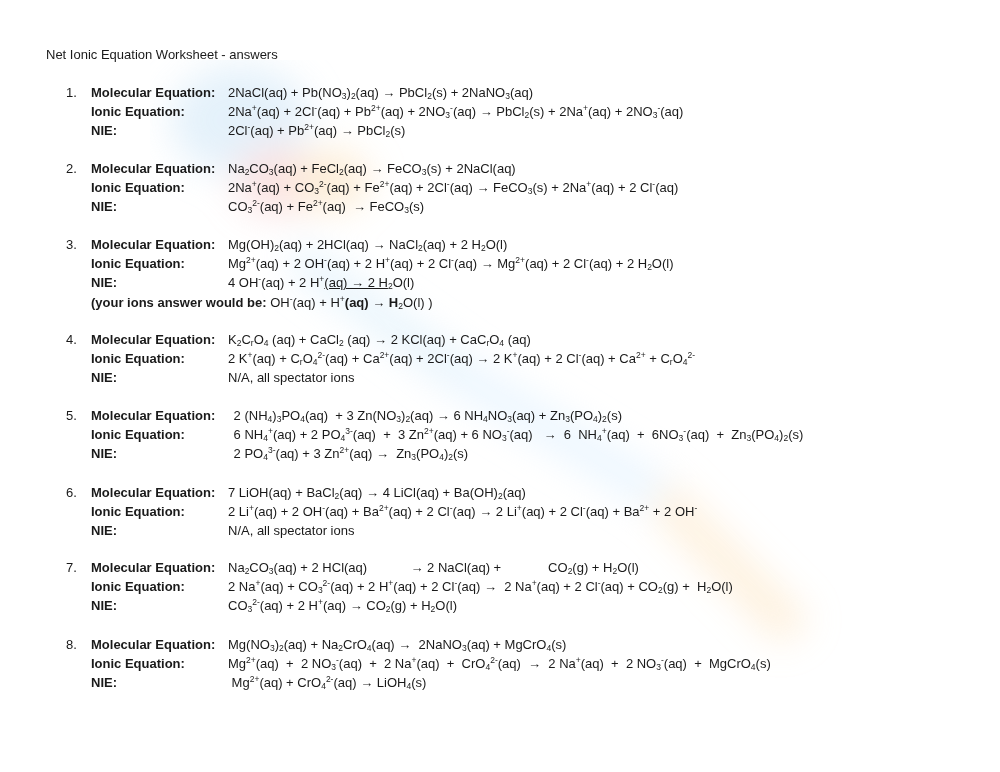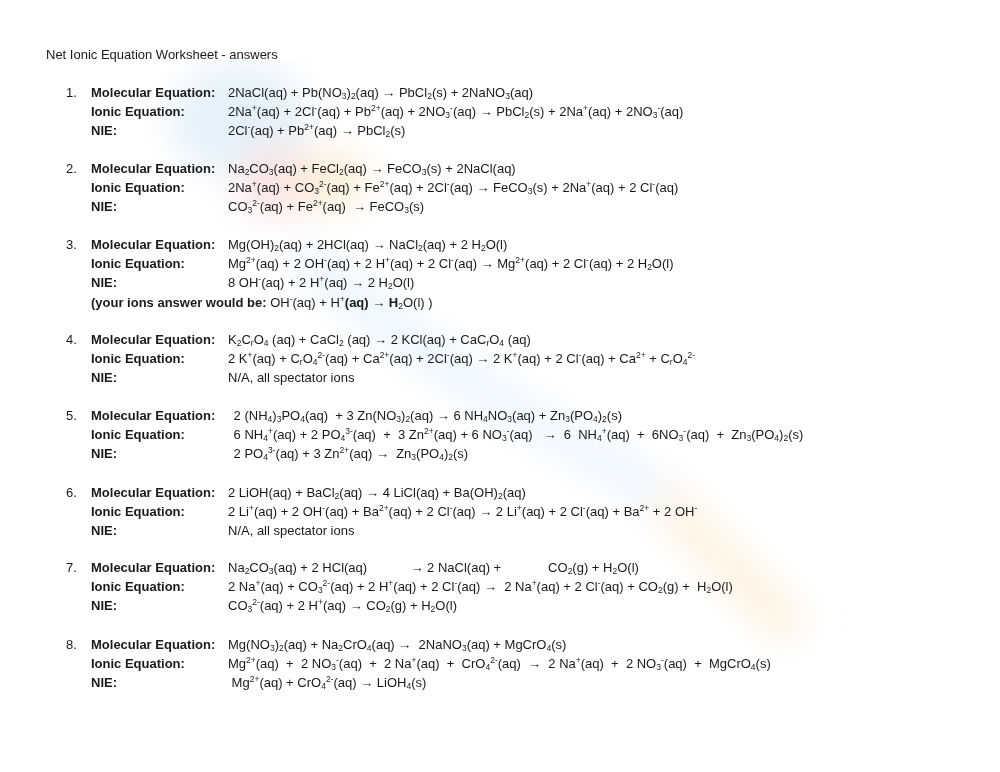--- a/index.html
+++ b/index.html
@@ -75,21 +75,21 @@
         <span class="num">3.</span>
         <span class="label">Molecular Equation:</span>
         <span class="eq"><span style="white-space: pre;">Mg(OH)</span><sub style="white-space: pre;">2</sub><span style="white-space: pre;">(aq) + 2HCl(aq) → NaCl</span><sub style="white-space: pre;">2</sub><span style="white-space: pre;">(aq) + 2 H</span><sub style="white-space: pre;">2</sub><span style="white-space: pre;">O(l)</span></span>
       </div>
       <div class="row">
         <span class="label">Ionic Equation:</span>
         <span class="eq"><span style="white-space: pre;">Mg</span><sup style="white-space: pre;">2+</sup><span style="white-space: pre;">(aq) + 2 OH</span><sup style="white-space: pre;">-</sup><span style="white-space: pre;">(aq) + 2 H</span><sup style="white-space: pre;">+</sup><span style="white-space: pre;">(aq) + 2 Cl</span><sup style="white-space: pre;">-</sup><span style="white-space: pre;">(aq) → Mg</span><sup style="white-space: pre;">2+</sup><span style="white-space: pre;">(aq) + 2 Cl</span><sup style="white-space: pre;">-</sup><span style="white-space: pre;">(aq) + 2 H</span><sub style="white-space: pre;">2</sub><span style="white-space: pre;">O(l)</span></span>
       </div>
       <div class="row">
         <span class="label">NIE:</span>
-        <span class="eq"><span style="white-space: pre;">8 OH</span><sup style="white-space: pre;">-</sup><span style="white-space: pre;">(aq) + 2 H</span><sup style="white-space: pre;">+</sup><span style="white-space: pre;">(aq) → 2 H</span><sub style="white-space: pre;">2</sub><span style="white-space: pre;">O(l)</span></span>
+        <span class="eq"><span style="white-space: pre;">4 OH</span><sup style="white-space: pre;">-</sup><span style="white-space: pre;">(aq) + 2 H</span><sup style="white-space: pre;">+</sup><span style="white-space: pre; text-decoration: underline;">(aq) → 2 H</span><sub style="white-space: pre;">2</sub><span style="white-space: pre;">O(l)</span></span>
       </div>
       <div class="row">
         <span class="note"><b>(your ions answer would be:</b><span><span style="white-space: pre;"> OH</span><sup style="white-space: pre;">-</sup><span style="white-space: pre;">(aq) + H</span><sup style="white-space: pre;">+</sup><span style="white-space: pre; font-weight: bold;">(aq) → H</span><sub style="white-space: pre;">2</sub><span style="white-space: pre;">O(l) )</span></span></span>
       </div>
     </div>
     <div class="block" style="top: 330px;">
       <div class="row">
         <span class="num">4.</span>
         <span class="label">Molecular Equation:</span>
         <span class="eq"><span style="white-space: pre;">K</span><sub style="white-space: pre;">2</sub><span style="white-space: pre;">C</span><sub style="white-space: pre;">r</sub><span style="white-space: pre;">O</span><sub style="white-space: pre;">4</sub><span style="white-space: pre;"> (aq) + CaCl</span><sub style="white-space: pre;">2</sub><span style="white-space: pre;"> (aq) → 2 KCl(aq) + CaC</span><sub style="white-space: pre;">r</sub><span style="white-space: pre;">O</span><sub style="white-space: pre;">4</sub><span style="white-space: pre;"> (aq)</span></span>
@@ -115,21 +115,21 @@
       </div>
       <div class="row">
         <span class="label">NIE:</span>
         <span class="eq" style="left: 164px;"><span style="white-space: pre;"> 2 PO</span><sub style="white-space: pre;">4</sub><sup style="white-space: pre;">3-</sup><span style="white-space: pre;">(aq) + 3 Zn</span><sup style="white-space: pre;">2+</sup><span style="white-space: pre;">(aq) →  Zn</span><sub style="white-space: pre;">3</sub><span style="white-space: pre;">(PO</span><sub style="white-space: pre;">4</sub><span style="white-space: pre;">)</span><sub style="white-space: pre;">2</sub><span style="white-space: pre;">(s)</span></span>
       </div>
     </div>
     <div class="block" style="top: 483px;">
       <div class="row">
         <span class="num">6.</span>
         <span class="label">Molecular Equation:</span>
-        <span class="eq"><span style="white-space: pre;">2 LiOH(aq) + BaCl</span><sub style="white-space: pre;">2</sub><span style="white-space: pre;">(aq) → 4 LiCl(aq) + Ba(OH)</span><sub style="white-space: pre;">2</sub><span style="white-space: pre;">(aq)</span></span>
+        <span class="eq"><span style="white-space: pre;">7 LiOH(aq) + BaCl</span><sub style="white-space: pre;">2</sub><span style="white-space: pre;">(aq) → 4 LiCl(aq) + Ba(OH)</span><sub style="white-space: pre;">2</sub><span style="white-space: pre;">(aq)</span></span>
       </div>
       <div class="row">
         <span class="label">Ionic Equation:</span>
         <span class="eq"><span style="white-space: pre;">2 Li</span><sup style="white-space: pre;">+</sup><span style="white-space: pre;">(aq) + 2 OH</span><sup style="white-space: pre;">-</sup><span style="white-space: pre;">(aq) + Ba</span><sup style="white-space: pre;">2+</sup><span style="white-space: pre;">(aq) + 2 Cl</span><sup style="white-space: pre;">-</sup><span style="white-space: pre;">(aq) → 2 Li</span><sup style="white-space: pre;">+</sup><span style="white-space: pre;">(aq) + 2 Cl</span><sup style="white-space: pre;">-</sup><span style="white-space: pre;">(aq) + Ba</span><sup style="white-space: pre;">2+</sup><span style="white-space: pre;"> + 2 OH</span><sup style="white-space: pre;">-</sup></span>
       </div>
       <div class="row">
         <span class="label">NIE:</span>
         <span class="eq"><span style="white-space: pre;">N/A, all spectator ions</span></span>
       </div>
     </div>

